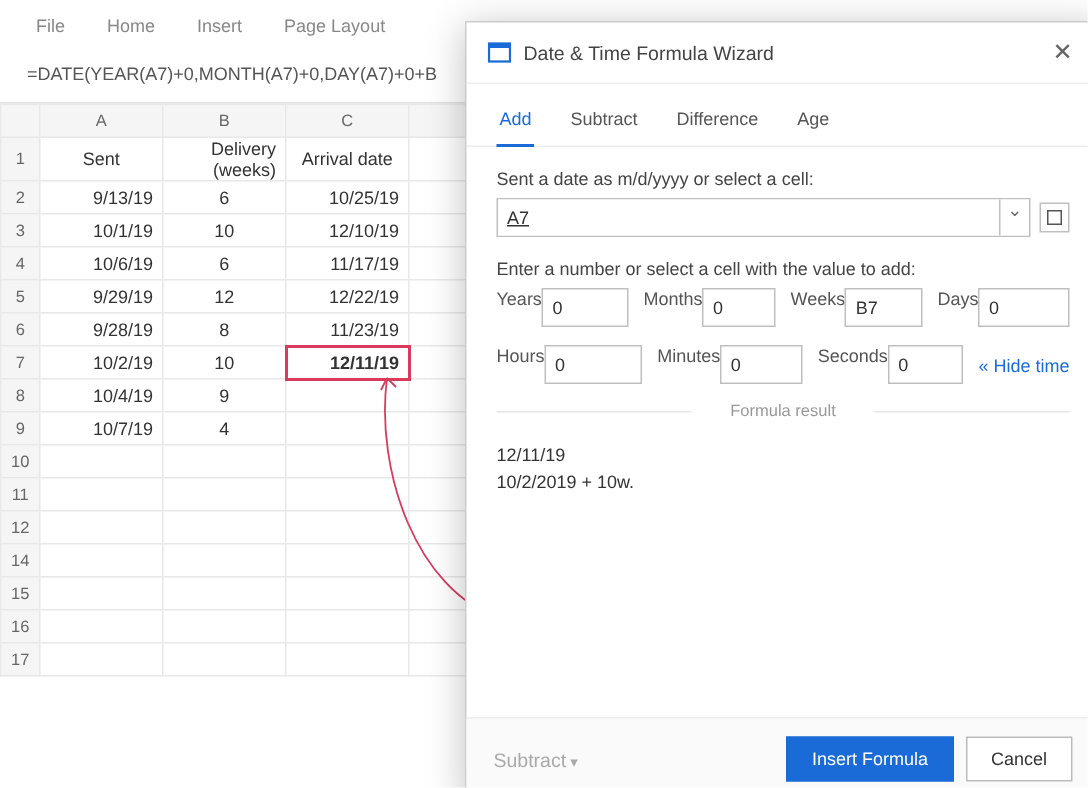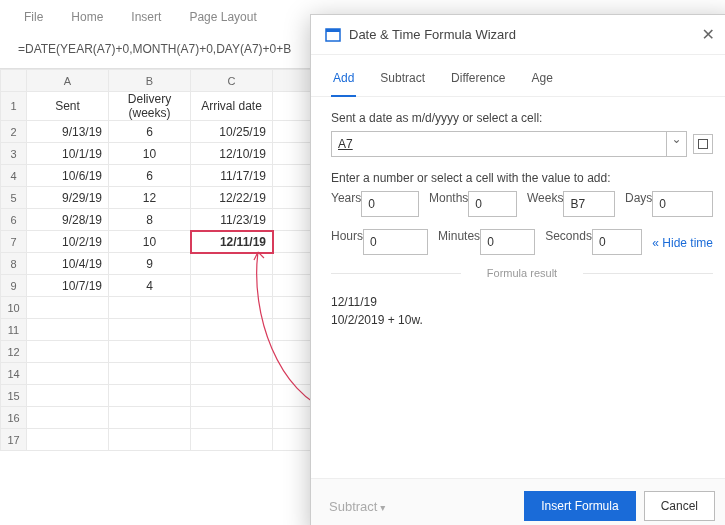--- a/index.html
+++ b/index.html
@@ -69,21 +69,21 @@
         <tr>
     <th class="rowh"></th>
     <th class="colh">A</th>
     <th class="colh">B</th>
     <th class="colh">C</th>
     <th class="colh">D</th>
   </tr>
   <tr>
           <th class="rowh">1</th>
     <td class="hdr">Sent</td>
-    <td class="hdr" style="text-align:center">Delivery (weeks)</td>
+    <td class="hdr" style="text-align:right">Delivery (weeks)</td>
     <td class="hdr">Arrival date</td>
     <td></td>
         </tr>
   <tr>
           <th class="rowh">2</th>
           <td>9/13/19</td>
           <td style="text-align:center">6</td>
           <td>10/25/19</td>
           <td></td>
         </tr>

